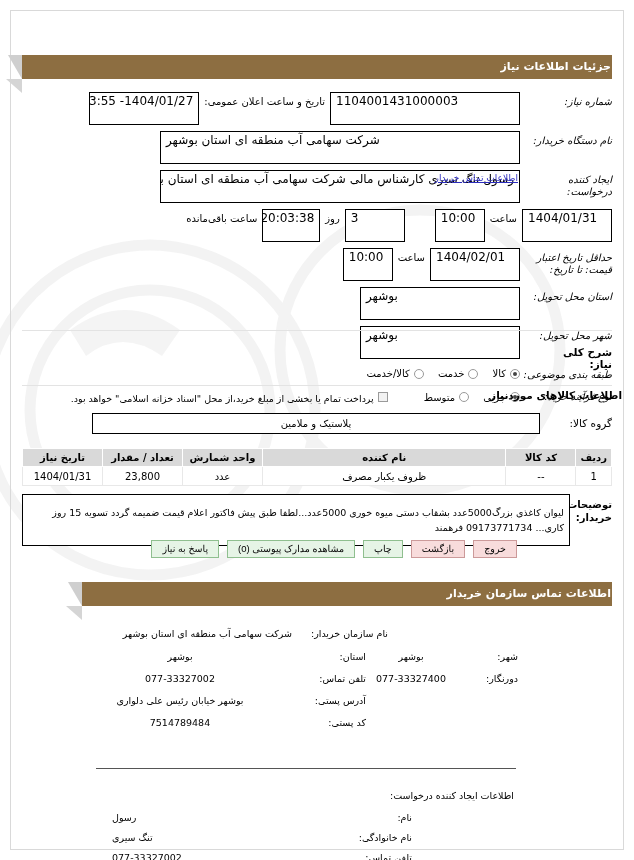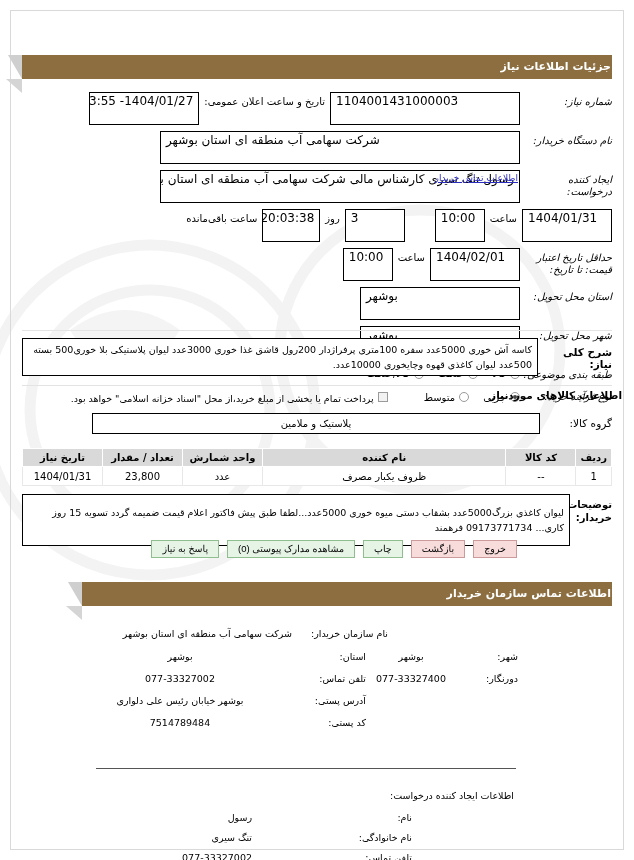--- a/index.html
+++ b/index.html
@@ -196,21 +196,21 @@
   .c-lbl2 { width: 62px; text-align: right; flex: 0 0 62px; }
   .c-val2 { width: 90px; text-align: center; }
   .c-head { display: flex; margin-bottom: 12px; }
 
   .thin-rule { position: absolute; left: 96px; top: 768px; width: 420px; height: 1px; background: #555; }
 
   .req-title { position: absolute; right: 120px; top: 790px; font-size: 9.5px; color: #000; }
   .requester { position: absolute; left: 22px; top: 812px; width: 590px; font-size: 9.5px; color: #000; }
   .r-row { display: flex; margin-bottom: 9px; }
   .r-lbl { width: 160px; text-align: right; flex: 0 0 160px; }
-  .r-val { width: 140px; text-align: right; }
+  .r-val { width: 140px; text-align: left; }
 </style>
 </head>
 <body>
 
 <div id="page">
 
   <svg id="watermark" viewBox="0 0 634 420">
     <g fill="none" stroke="#d8d8d8" stroke-width="11">
       <circle cx="150" cy="230" r="120"></circle>
       <circle cx="150" cy="230" r="165"></circle>
@@ -332,21 +332,20 @@
             </label>
           </div>
         </div>
       </div>
     </div>
 
     <div class="hr" style="top:330px"></div>
 
     <div class="summary-row">
       <div class="summary-lbl">شرح کلی نیاز:</div>
-      <div class="summary-box">کاسه آش خوری 5000عدد سفره 100متری پرفراژدار 200رول قاشق غذا خوری 3000عدد لیوان پلاستیکی بلا خوری500 بسته 500عدد لیوان کاغذی قهوه وچایخوری 10000عدد.</div>
     </div>
 
     <div class="hr" style="top:385px"></div>
 
     <div class="sec-title" style="right:12px; top:389px;">اطلاعات کالاهای موردنیاز</div>
 
     <div class="group-row">
       <div class="group-lbl">گروه کالا:</div>
       <div class="group-box">پلاستیک و ملامین</div>
     </div>

